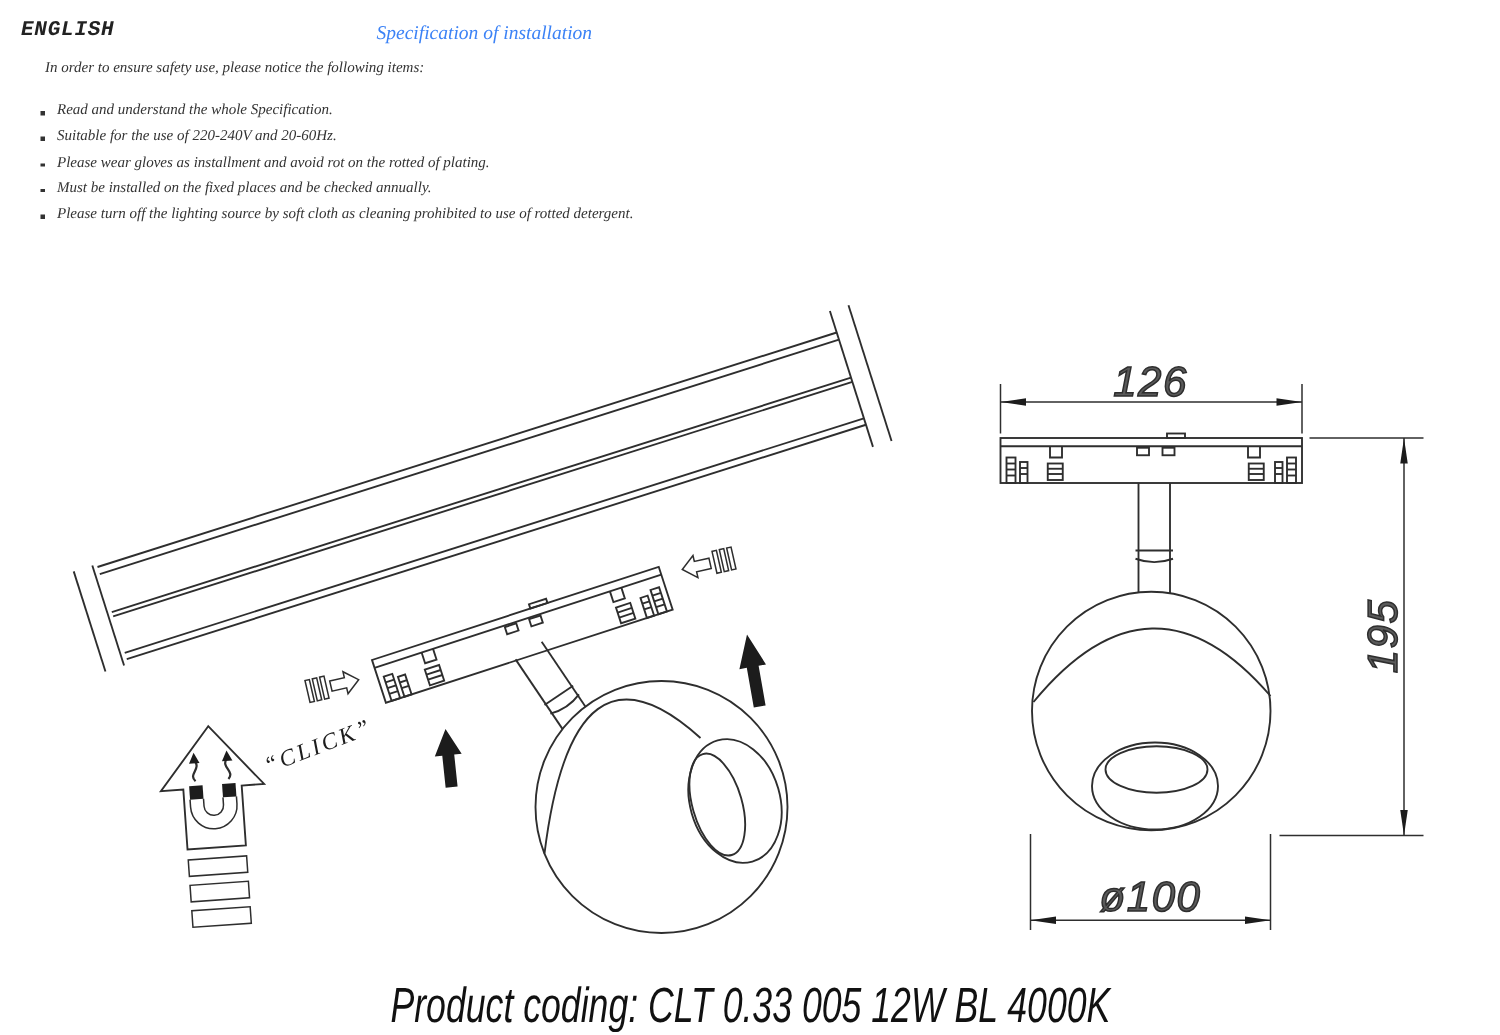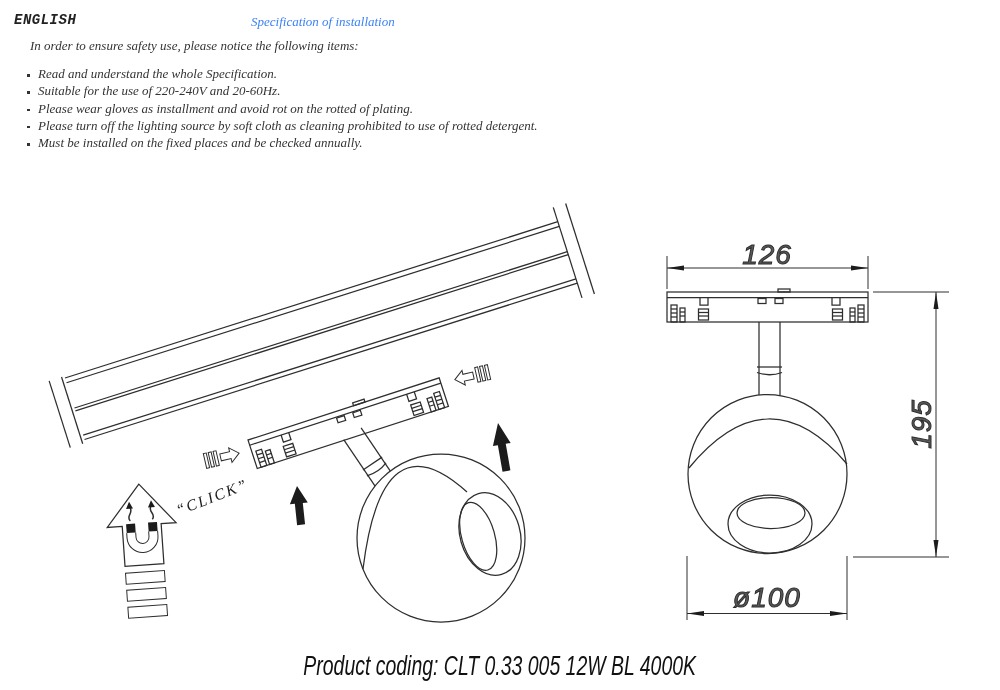--- a/index.html
+++ b/index.html
@@ -1,51 +1,51 @@
 <!DOCTYPE html>
 <html><head>
 <meta charset="utf-8">
 <style>
   html,body{margin:0;padding:0;}
   .page{position:relative;width:1000px;height:690px;background:#fff;overflow:hidden;
         font-family:"Liberation Serif",serif;color:#333;font-style:italic;}
   .lang{position:absolute;left:14px;top:12px;font-family:"Liberation Mono",monospace;
         font-weight:bold;font-size:14px;letter-spacing:0.5px;color:#222;}
   .title{position:absolute;left:206px;top:14px;font-size:13px;color:#3b82f6;margin-left:45px;}
-  .notice{position:absolute;left:14px;top:37px;font-size:13px;line-height:17.2px;width:700px;color:#333;}
+  .notice{position:absolute;left:14px;top:37px;font-size:10px;line-height:17.2px;width:700px;color:#333;}
   .notice .intro{padding-left:16px;}
   .notice ul{margin:11px;padding:0;list-style:none;}
   .notice li{position:relative;padding-left:13px;}
   .notice li::before{content:"";position:absolute;left:2px;top:9px;width:2.5px;height:2.5px;background:#333;}
   .dwg{position:absolute;left:0;top:0;}
   .dwg .ln{stroke:#2e2e2e;fill:none;stroke-width:1.25;}
   .dwg .lnw{stroke:#2e2e2e;fill:#fff;stroke-width:1.25;}
   .dwg .thin{stroke:#2e2e2e;fill:none;stroke-width:1;}
   .dwg .blk{fill:#1c1c1c;stroke:none;}
   .dim-text{font-family:"Liberation Sans",sans-serif;font-size:28px;fill:#5a5a5a;letter-spacing:1px;}
   .click-text{font-family:"Liberation Serif",serif;font-size:15.5px;fill:#1c1c1c;letter-spacing:2px;}
   .footer{position:absolute;left:0;top:651px;width:1000px;text-align:center;
-          font-family:"Liberation Sans",sans-serif;font-size:27px;color:#111;}
+          font-family:"Liberation Sans",sans-serif;font-size:33px;color:#111;}
   .footer .inner{display:inline-block;transform:scaleX(0.72);transform-origin:center;}
 </style>
 </head>
 <body>
 
 <div class="page">
   <div class="lang">ENGLISH</div>
   <div class="title">Specification of installation</div>
 
   <div class="notice">
     <div class="intro">In order to ensure safety use, please notice the following items:</div>
     <ul>
       <li>Read and understand the whole Specification.</li>
       <li>Suitable for the use of 220-240V and 20-60Hz.</li>
       <li>Please wear gloves as installment and avoid rot on the rotted of plating.</li>
+      <li>Must be installed on the fixed places and be checked annually.</li>
       <li>Please turn off the lighting source by soft cloth as cleaning prohibited to use of rotted detergent.</li>
-      <li>Must be installed on the fixed places and be checked annually.</li>
     </ul>
   </div>
 
   <svg class="dwg" width="1000" height="690" viewBox="0 0 1000 690">
     <defs>
       <g id="plate">
         <rect x="0" y="0" width="201" height="30" fill="#fff"></rect>
         <line x1="0" y1="5.5" x2="201" y2="5.5"></line>
         <rect x="111" y="-3" width="12" height="3"></rect>
         <path d="M33,5.5 L33,13 L41,13 L41,5.5"></path>

